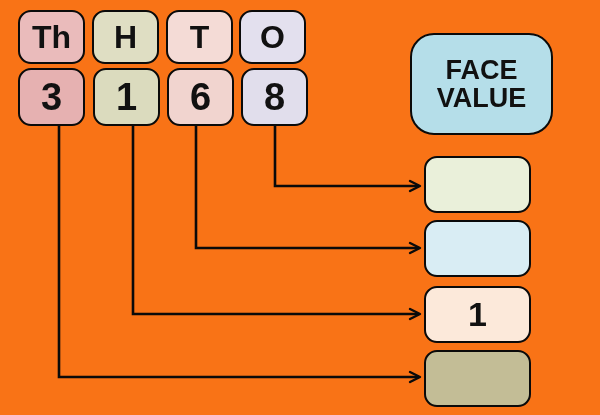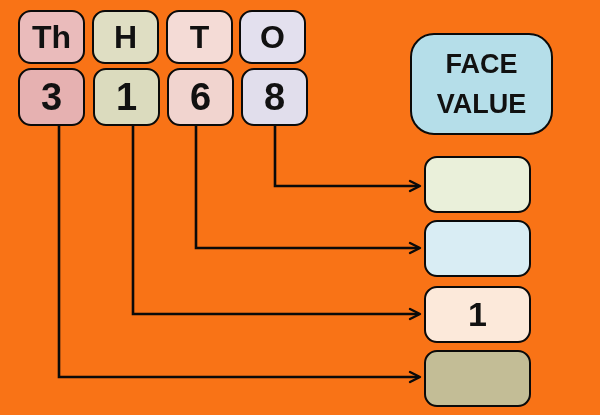--- a/index.html
+++ b/index.html
@@ -17,21 +17,21 @@
     border:2.5px solid #0a0a0a;
     display:flex;align-items:center;justify-content:center;
     font-weight:bold;color:#111;
   }
   .label-bx{width:67px;height:54px;top:10px;border-radius:13px;font-size:32px;}
   .digit-bx{width:67px;height:58px;top:68px;border-radius:13px;font-size:38px;}
   .pos-c0l{left:18px;}  .pos-c1l{left:92px;}  .pos-c2l{left:166px;} .pos-c3l{left:239px;}
   .pos-c0d{left:18px;}  .pos-c1d{left:93px;}  .pos-c2d{left:167px;} .pos-c3d{left:241px;}
   .face-card{
     left:410px;top:33px;width:143px;height:102px;
-    border-radius:24px;font-size:27px;line-height:40px;
+    border-radius:24px;font-size:27px;line-height:28px;
     text-align:center;padding:0 14px;
   }
   .answer-bx{left:424px;width:107px;height:57px;border-radius:13px;font-size:34px;}
   .pos-a0{top:156px;} .pos-a1{top:220px;} .pos-a2{top:286px;} .pos-a3{top:350px;}
 </style>
 </head>
 <body>
 
 <div class="canvas" style="background-color: #f97316;">
 

